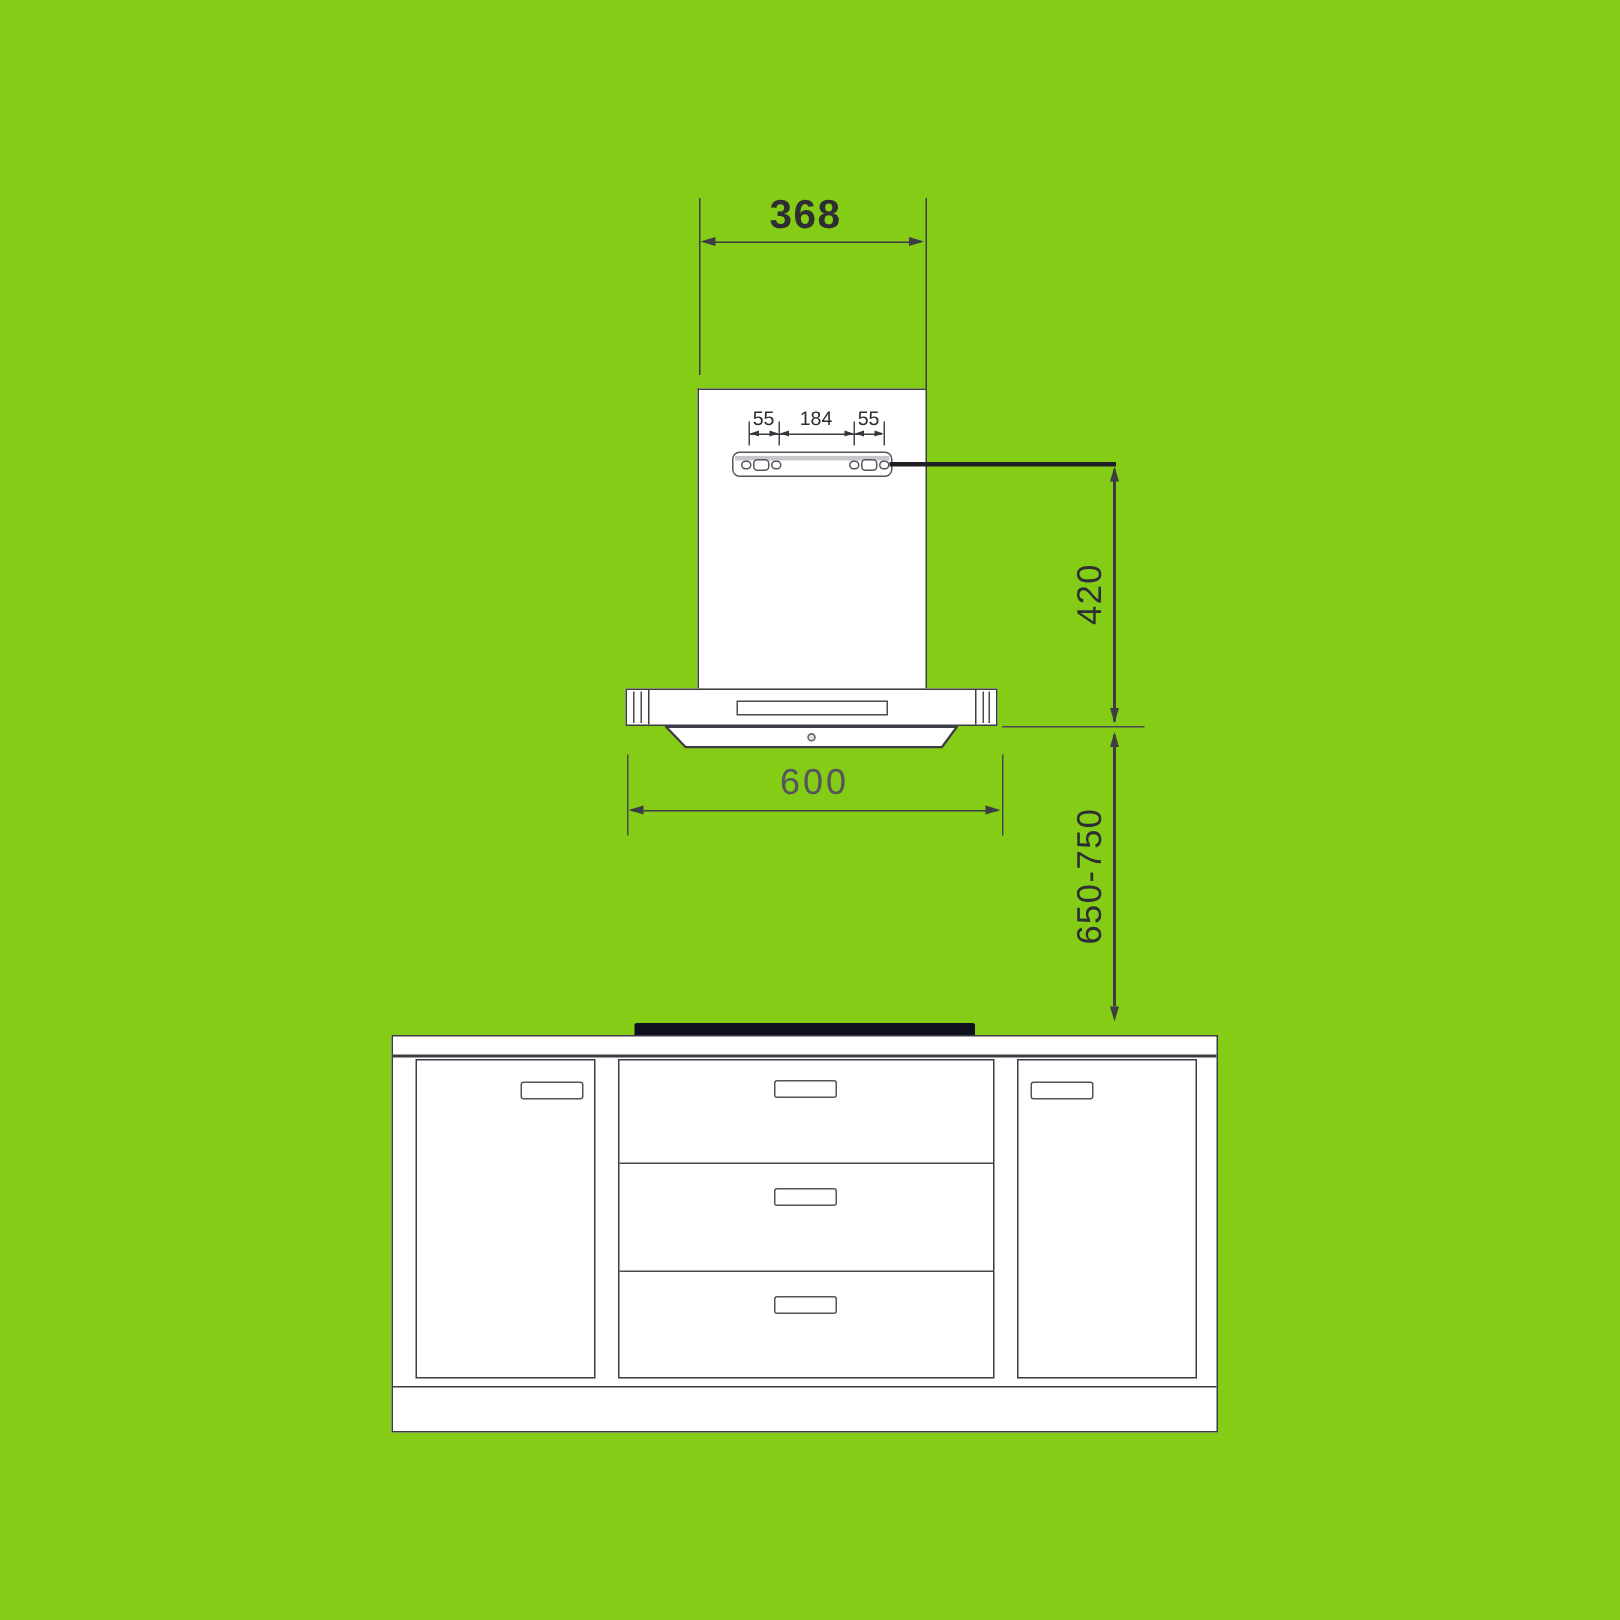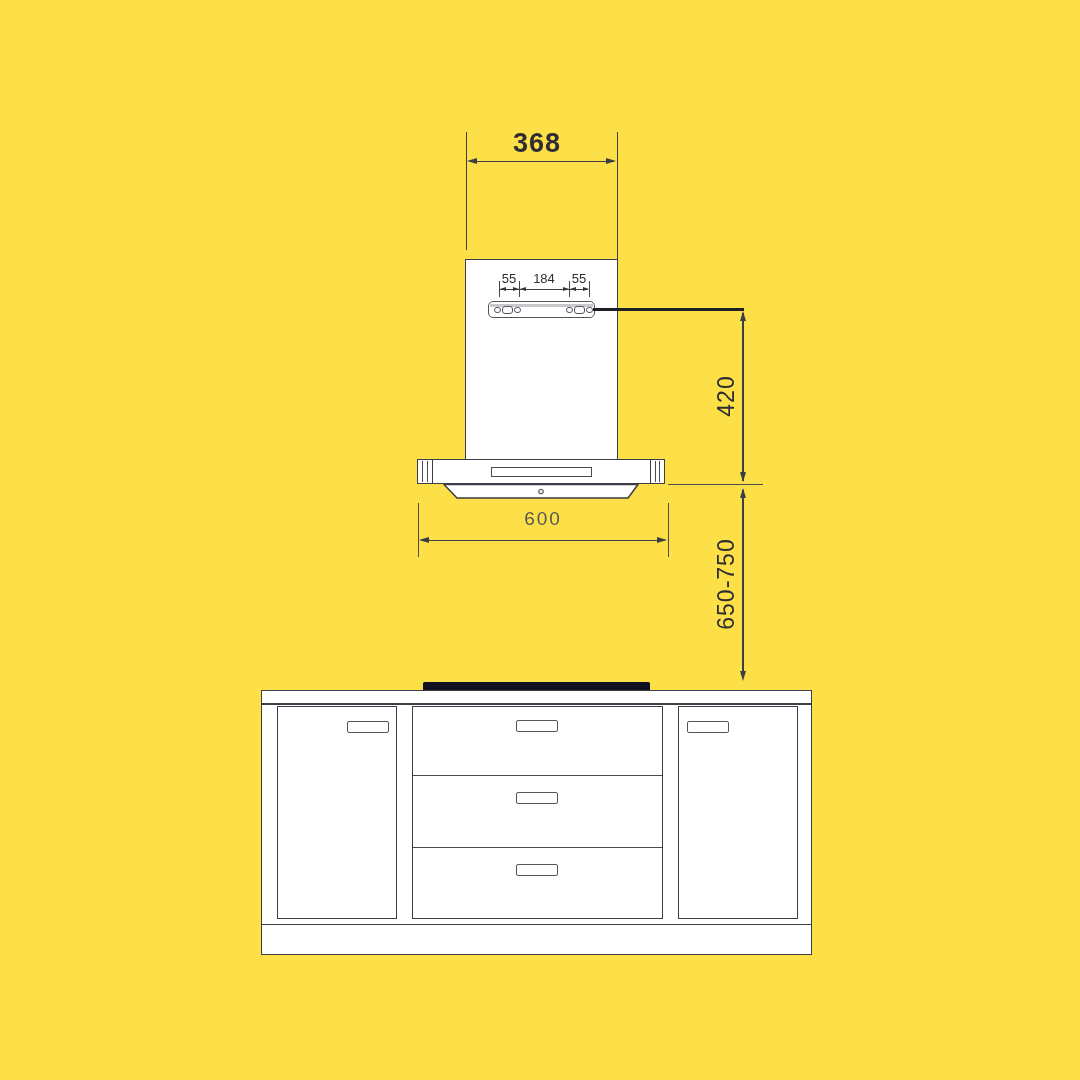--- a/index.html
+++ b/index.html
@@ -1,20 +1,20 @@
 <!DOCTYPE html>
 <html><head>
 <meta charset="utf-8">
 <style>
   * { box-sizing: border-box; margin: 0; padding: 0; }
   html,body { background:#ffffff; }
   #canvas {
     position: relative;
     width: 1080px; height: 1080px;
-    background: #fde047;
+    background: #84cc16;
     font-family: "Liberation Sans", sans-serif;
     overflow: hidden;
   }
   .abs { position:absolute; }
   .vl  { position:absolute; background:#3d3d45; }
   .hl  { position:absolute; background:#3d3d45; }
   .thin { background:#4a4a52; }
   .box { position:absolute; border:1.4px solid #3d3d45; background:#fff; }
   .dimtxt {
     position:absolute; color:#2d2d33; text-align:center;
@@ -89,21 +89,21 @@
   <div class="abs" style="left:491px; top:466.5px; width:101px; height:10.5px; border:1.3px solid #4a4a52; background:#fff;"></div>
 
   <svg class="abs" style="left:438px; top:482px;" width="208" height="22" viewBox="0 0 208 22">
     <polygon points="6,2.5 200,2.5 190,16 19,16" fill="#ffffff" stroke="#3d3d45" stroke-width="1.5" stroke-linejoin="round"></polygon>
     <circle cx="103" cy="9.5" r="2.3" fill="#e2e2e6" stroke="#66666e" stroke-width="1.1"></circle>
   </svg>
 
   <div>
     <div class="vl thin" style="left:417.6px; top:503px; width:1.2px; height:54px;"></div>
     <div class="vl thin" style="left:667.6px; top:503px; width:1.2px; height:54px;"></div>
-    <div class="dimtxt" style="left:503px; top:508px; width:80px; font-size:19px; font-weight:400; color:#55555b; letter-spacing:2px;">600</div>
+    <div class="dimtxt" style="left:503px; top:508px; width:80px; font-size:24px; font-weight:400; color:#55555b; letter-spacing:2px;">600</div>
     <div class="hl" style="left:421px; top:539.6px; width:244px; height:1.2px;"></div>
     <div class="tri tri-l" style="left:419px; top:536.6px;"></div>
     <div class="tri tri-r" style="left:657px; top:536.6px;"></div>
   </div>
 
   <div class="hl thin" style="left:668px; top:484px; width:95px; height:1.2px;"></div>
 
   <div>
     <div class="vl" style="left:742.4px; top:313px; width:1.3px; height:168px;"></div>
     <div class="tri tri-u" style="left:739.6px; top:311px;"></div>

